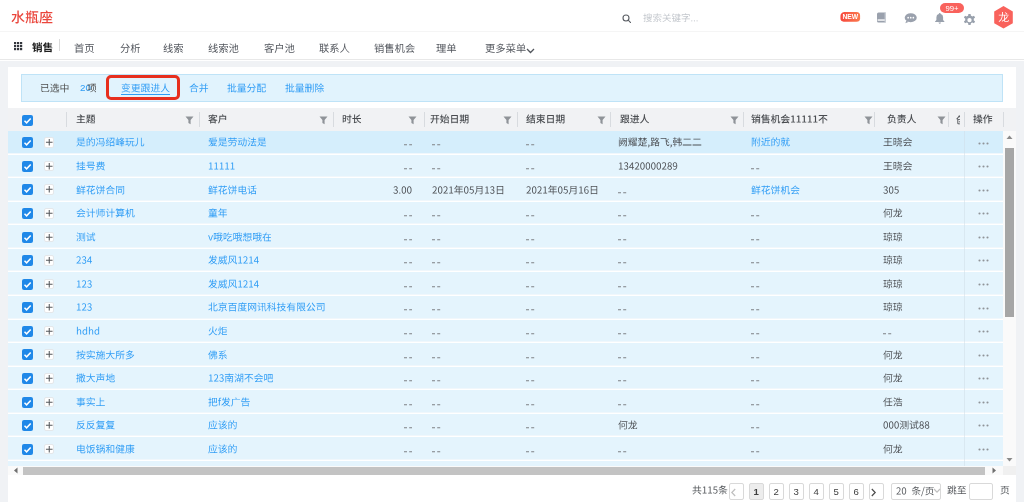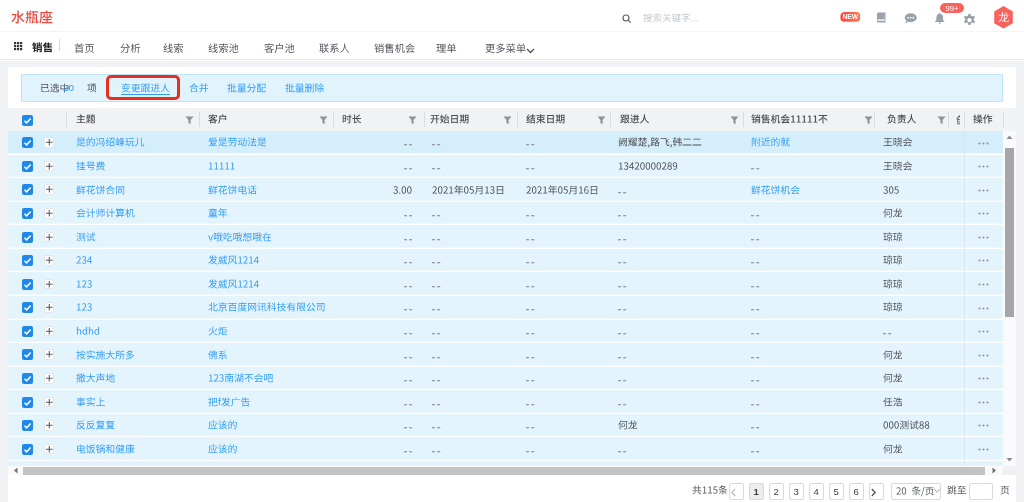--- a/index.html
+++ b/index.html
@@ -389,21 +389,21 @@
 <div style="position:absolute;left:21px;top:74px;width:982px;height:28px;background:#e1f3fd;border:1px solid #bfe3f7;"></div>
 <div style="position:absolute;left:39.6px;top:82.8px;">
     <svg class="" style="" width="29.4" height="12.2" viewBox="0 0 29.4 12.2">
       <g fill="#4d4d4d" transform="translate(0,8.62) scale(0.00980)">
         <use href="#gr5df2" x="0"></use>
         <use href="#gr9009" x="1000"></use>
         <use href="#gr4e2d" x="2000"></use>
       </g>
     </svg>
   </div>
-<div style="position:absolute;left:63px;top:82.6px;font-size:9.8px;color:#2e9cf5;font-weight:normal;line-height:1;white-space:nowrap;text-align:center;">20</div>
+<div style="position:absolute;left:80px;top:82.6px;font-size:9.8px;color:#2e9cf5;font-weight:normal;line-height:1;white-space:nowrap;text-align:center;">20</div>
 <div style="position:absolute;left:86.7px;top:82.8px;">
     <svg class="" style="" width="9.8" height="12.2" viewBox="0 0 9.8 12.2">
       <g fill="#4d4d4d" transform="translate(0,8.62) scale(0.00980)">
         <use href="#gr9879" x="0"></use>
       </g>
     </svg>
   </div>
 <div style="position:absolute;left:121.2px;top:82.8px;">
     <svg class="" style="" width="49.0" height="12.2" viewBox="0 0 49.0 12.2">
       <g fill="#2e9cf5" transform="translate(0,8.62) scale(0.00980)">

